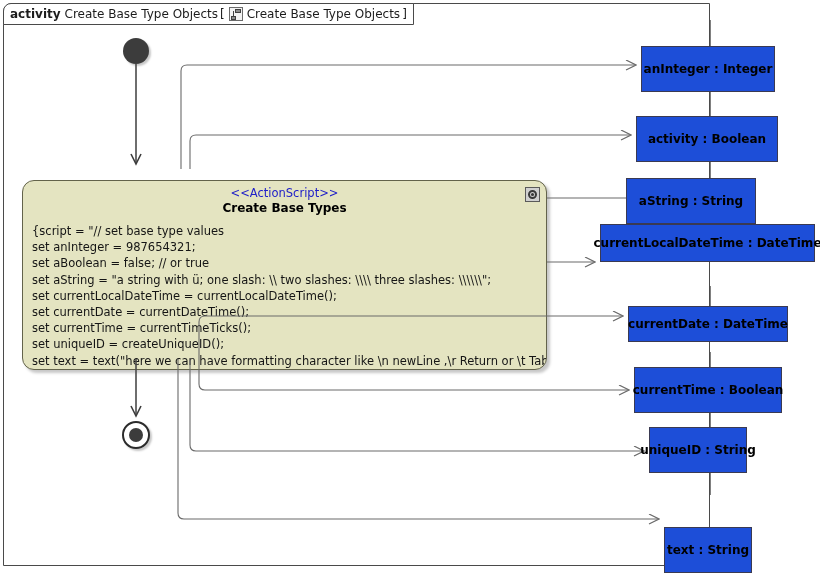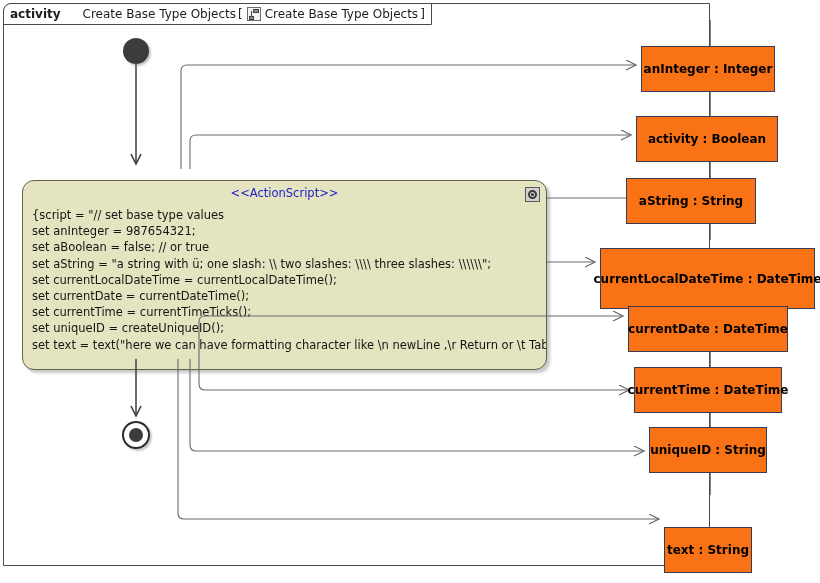--- a/index.html
+++ b/index.html
@@ -46,21 +46,21 @@
     display: flex;
     align-items: center;
     font-size: 12px;
     color: #1c1c1c;
     white-space: nowrap;
     box-sizing: border-box;
     z-index: 6;
   }
   .frame-label .kw {
     font-weight: bold;
-    margin-right: 22px;
+    margin-right: 4px;
   }
   .frame-label .bracket {
     margin: 0 2px;
   }
 
   
   .tab-icon {
     width: 14px;
     height: 14px;
     margin: 0 4px 0 2px;
@@ -184,21 +184,21 @@
     position: absolute;
     left: 5px; top: 5px;
     width: 3px; height: 3px;
     border-radius: 50%;
     background: #3a3a3a;
   }
 
   
   .object-node {
     position: absolute;
-    background: #f97316;
+    background: #1d4ed8;
     border: 1px solid #3a3a52;
     box-sizing: border-box;
     display: flex;
     align-items: center;
     justify-content: center;
     font-size: 12px;
     font-weight: bold;
     color: #000000;
     text-align: center;
     white-space: nowrap;
@@ -269,29 +269,30 @@
     <line x1="710" y1="413" x2="710" y2="427" stroke="#4a4a4a" stroke-width="1.4"></line>
     <line x1="710" y1="473" x2="710" y2="495" stroke="#4a4a4a" stroke-width="1.4"></line>
     <line x1="710" y1="541" x2="710" y2="561" stroke="#4a4a4a" stroke-width="1.4"></line>
   </svg>
 
   <div class="initial-node"></div>
 
   <div class="action-node">
     <div class="action-badge"></div>
     <div class="action-stereo">&lt;&lt;ActionScript&gt;&gt;</div>
+    <div class="action-title">Create Base Types</div>
     <div class="action-body" id="action-body"><div class="bline">{script = "// set base type values</div><div class="bline">set anInteger = 987654321;</div><div class="bline">set aBoolean = false; // or true</div><div class="bline">set aString = "a string with ü; one slash: \\ two slashes: \\\\ three slashes: \\\\\\";</div><div class="bline">set currentLocalDateTime = currentLocalDateTime();</div><div class="bline">set currentDate = currentDateTime();</div><div class="bline">set currentTime = currentTimeTicks();</div><div class="bline">set uniqueID = createUniqueID();</div><div class="bline">set text = text("here we can have formatting character like \n newLine ,\r Return or \t Tab");"}</div></div>
   </div>
 
   <div class="final-node"></div>
 
   <div id="object-nodes">
       <div class="object-node" style="left: 641px; top: 46px; width: 134px; height: 46px;">anInteger : Integer</div>
       <div class="object-node" style="left: 636px; top: 116px; width: 142px; height: 46px;">activity : Boolean</div>
       <div class="object-node" style="left: 626px; top: 178px; width: 130px; height: 46px;">aString : String</div>
-      <div class="object-node" style="left: 600px; top: 248px; width: 215px; height: 61px;">currentLocalDateTime : DateTime</div>
-      <div class="object-node" style="left: 628px; top: 306px; width: 160px; height: 46px;">currentDate : DateTime</div>
-      <div class="object-node" style="left: 634px; top: 367px; width: 148px; height: 46px;">currentTime : DateTime</div>
-      <div class="object-node" style="left: 649px; top: 427px; width: 118px; height: 46px;">uniqueID : String</div>
+      <div class="object-node" style="left: 600px; top: 224px; width: 215px; height: 38px;">currentLocalDateTime : DateTime</div>
+      <div class="object-node" style="left: 628px; top: 306px; width: 160px; height: 36px;">currentDate : DateTime</div>
+      <div class="object-node" style="left: 634px; top: 367px; width: 148px; height: 46px;">currentTime : Boolean</div>
+      <div class="object-node" style="left: 649px; top: 427px; width: 98px; height: 46px;">uniqueID : String</div>
       <div class="object-node" style="left: 664px; top: 495px; width: 88px; height: 46px; margin-top: 32px;">text : String</div>
     </div>
 
 </div>
 
 </body></html>

